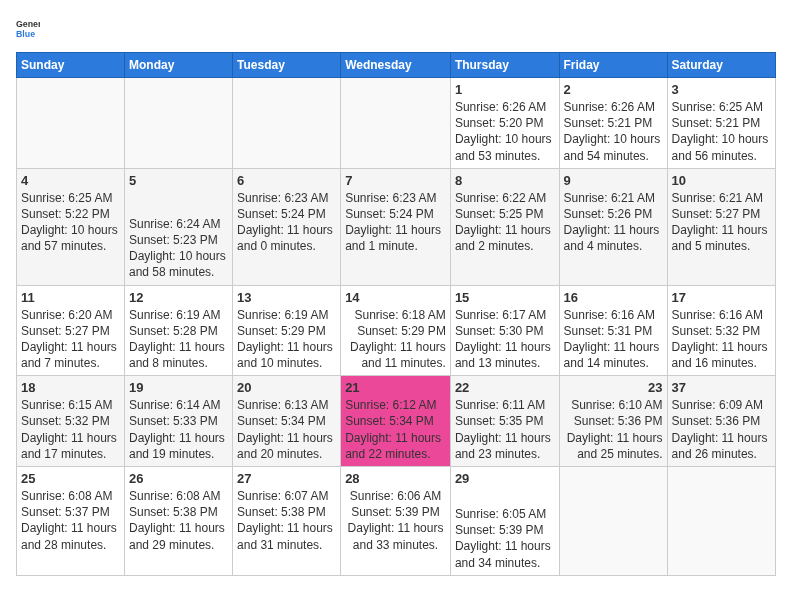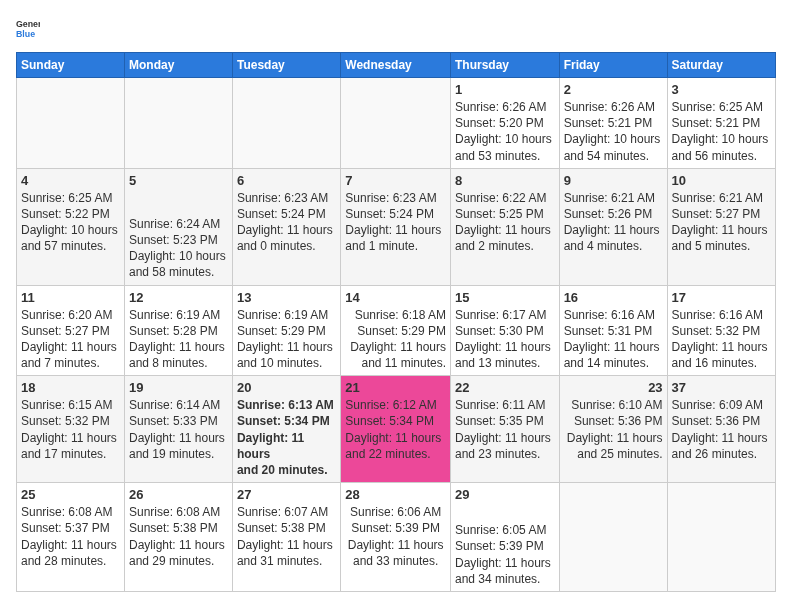--- a/index.html
+++ b/index.html
@@ -230,21 +230,21 @@
           </td>
           <td style="background: rgb(245, 245, 245);">
             <div class="day-num">19</div>
             <div class="day-info" style="white-space: pre-line;">Sunrise: 6:14 AM
 Sunset: 5:33 PM
 Daylight: 11 hours
 and 19 minutes.</div>
           </td>
           <td style="background: rgb(245, 245, 245);">
             <div class="day-num">20</div>
-            <div class="day-info" style="white-space: pre-line; font-weight: bold;">Sunrise: 6:13 AM
+            <div class="day-info" style="white-space: pre-line;">Sunrise: 6:13 AM
 Sunset: 5:34 PM
 Daylight: 11 hours
 and 20 minutes.</div>
           </td>
           <td style="background: #ec4899;">
             <div class="day-num">21</div>
             <div class="day-info" style="white-space: pre-line;">Sunrise: 6:12 AM
 Sunset: 5:34 PM
 Daylight: 11 hours
 and 22 minutes.</div>

